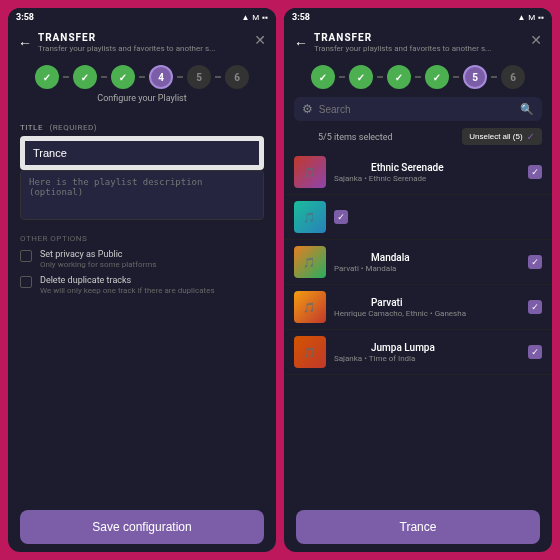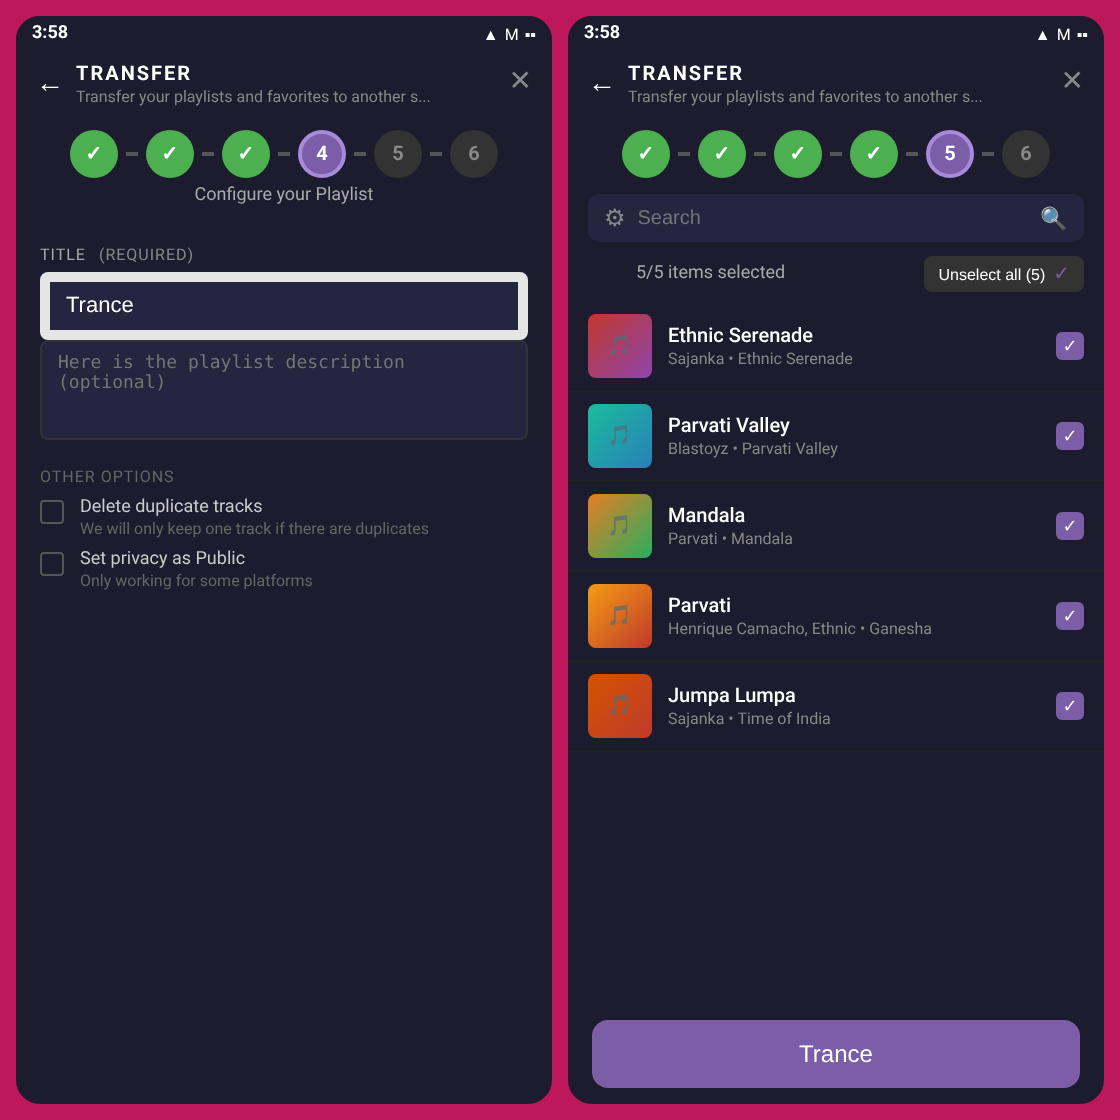--- a/index.html
+++ b/index.html
@@ -235,21 +235,21 @@
     }
     .track-art {
       width: 32px;
       height: 32px;
       border-radius: 4px;
       flex-shrink: 0;
       position: relative;
       overflow: hidden;
     }
     .track-info { flex: 1; min-width: 0; }
-    .track-name { color: #fff; font-size: 10px; font-weight: 500; }
+    .track-name { color: #fff; font-size: 10px; font-weight: 500; margin-left: 37px; }
     .track-artist { color: #888; font-size: 8px; margin-top: 1px; white-space: nowrap; overflow: hidden; text-overflow: ellipsis; }
     .track-checkbox {
       width: 14px;
       height: 14px;
       background: #7b5ea7;
       border-radius: 3px;
       display: flex;
       align-items: center;
       justify-content: center;
       flex-shrink: 0;
@@ -333,34 +333,35 @@
       </div>
       <input class="text-input" type="text" value="Trance" style="">
 
       <textarea class="textarea-input" placeholder="Here is the playlist description (optional)" style=""></textarea>
 
       <div class="section-divider">OTHER OPTIONS</div>
 
       <div class="checkbox-row">
         <div class="checkbox"></div>
         <div class="checkbox-text">
-          <div class="checkbox-main">Delete duplicate tracks</div>
-          <div class="checkbox-sub">We will only keep one track if there are duplicates</div>
+          <div class="checkbox-main">Set privacy as Public</div>
+          <div class="checkbox-sub">Only working for some platforms</div>
         </div>
       </div>
 
       <div class="checkbox-row">
         <div class="checkbox"></div>
         <div class="checkbox-text">
-          <div class="checkbox-main">Set privacy as Public</div>
-          <div class="checkbox-sub">Only working for some platforms</div>
-        </div>
-      </div>
-    </div>
-
+          <div class="checkbox-main">Delete duplicate tracks</div>
+          <div class="checkbox-sub">We will only keep one track if there are duplicates</div>
+        </div>
+      </div>
+    </div>
+
+    <button class="save-btn">Save configuration</button>
   </div>
 
   <div class="screen">
 
     <div class="status-bar">
       <span class="status-left">3:58</span>
       <span class="status-right">
         <span>▲</span>
         <span>M</span>
         <span>▪▪</span>
@@ -416,24 +417,20 @@
         </div>
         <div class="track-checkbox">
           <span class="track-checkbox-check">✓</span>
         </div>
       </div>
 
       <div class="track-item">
         <div class="track-art art-parvati">
           <div class="art-inner">🎵</div>
         </div>
-        <div class="track-info">
-          <div class="track-name">Parvati Valley</div>
-          <div class="track-artist">Blastoyz • Parvati Valley</div>
-        </div>
         <div class="track-checkbox">
           <span class="track-checkbox-check">✓</span>
         </div>
       </div>
 
       <div class="track-item">
         <div class="track-art art-mandala">
           <div class="art-inner">🎵</div>
         </div>
         <div class="track-info">

